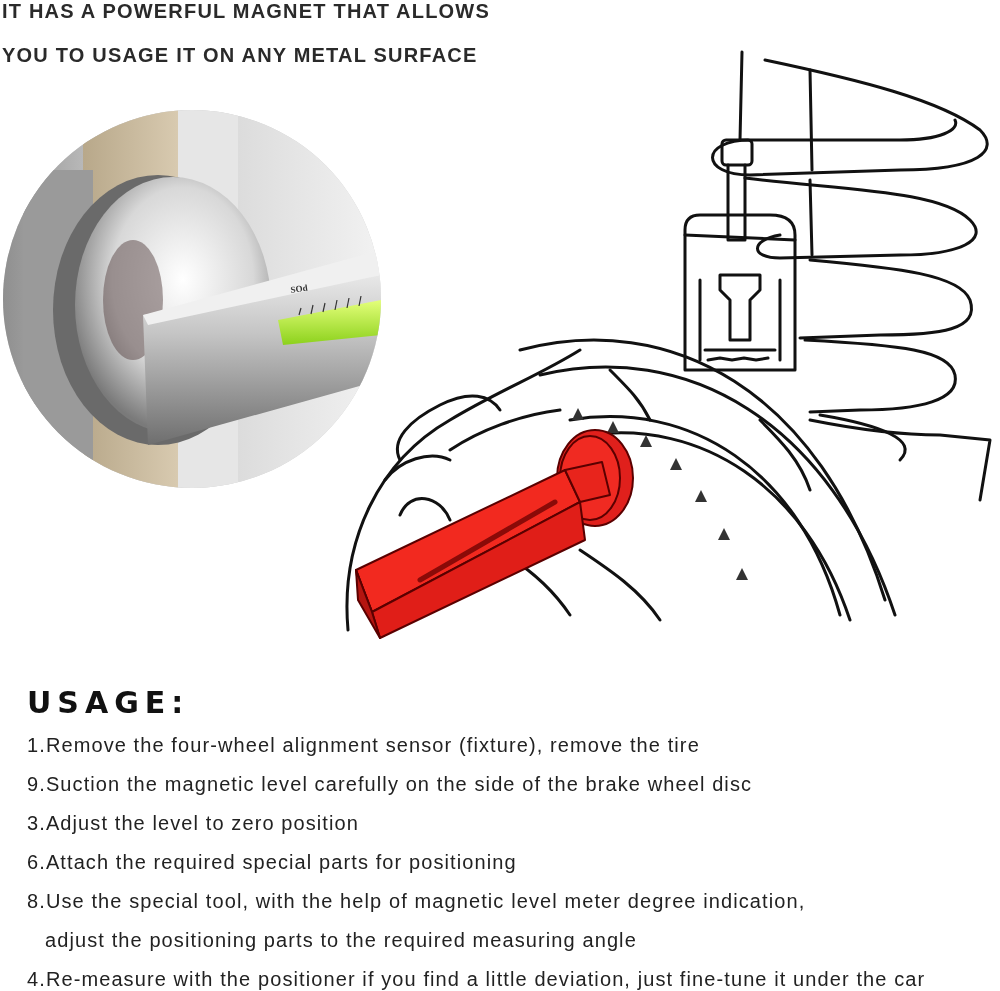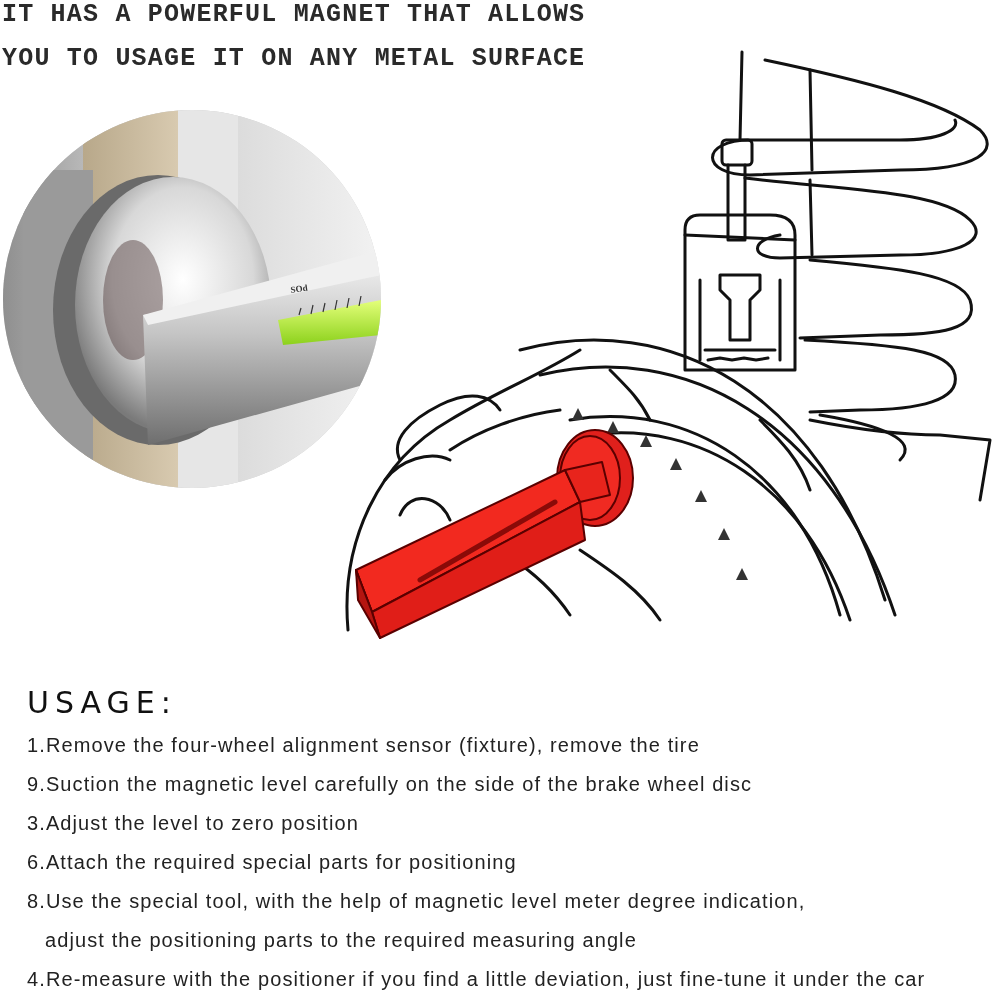--- a/index.html
+++ b/index.html
@@ -1,22 +1,22 @@
 <!DOCTYPE html>
 <html><head>
 <meta charset="utf-8">
 <style>
   html, body { margin:0; padding:0; background:#ffffff; }
   body { width:1000px; height:991px; position:relative; overflow:hidden; font-family:"Liberation Sans", sans-serif; color:#222; }
-  .headline { position:absolute; left:2px; font-weight:bold; font-size:25px; letter-spacing:1.2px; color:#2a2a2a; white-space:nowrap;font-family:Liberation Mono, monospace; }
+  .headline { position:absolute; left:2px; font-weight:bold; font-size:20px; letter-spacing:1.2px; color:#2a2a2a; white-space:nowrap; }
   #hl1 { top:0px; }
   #hl2 { top:44px; }
   .photo-circle { position:absolute; left:3px; top:110px; width:378px; height:378px; border-radius:50%; overflow:hidden; background:#cfcfcf; }
   .illus { position:absolute; left:340px; top:40px; width:660px; height:610px; }
-  .usage-title { position:absolute; left:27px; top:685px; font-weight:400; font-size:30px; letter-spacing:6px; color:#111; font-family:"DejaVu Sans", sans-serif; }
+  .usage-title { position:absolute; left:27px; top:685px; font-weight:700; font-size:30px; letter-spacing:6px; color:#111; font-family:"DejaVu Sans", sans-serif; }
   .step { position:absolute; left:27px; font-size:20px; letter-spacing:1.1px; color:#222; white-space:nowrap; font-family:"Liberation Sans", sans-serif; }
   .step.cont { left:45px; }
 </style>
 </head>
 <body>
 
 <div id="hl1" class="headline">IT HAS A POWERFUL MAGNET THAT ALLOWS</div>
 <div id="hl2" class="headline">YOU TO USAGE IT ON ANY METAL SURFACE</div>
 
 <div class="photo-circle">

